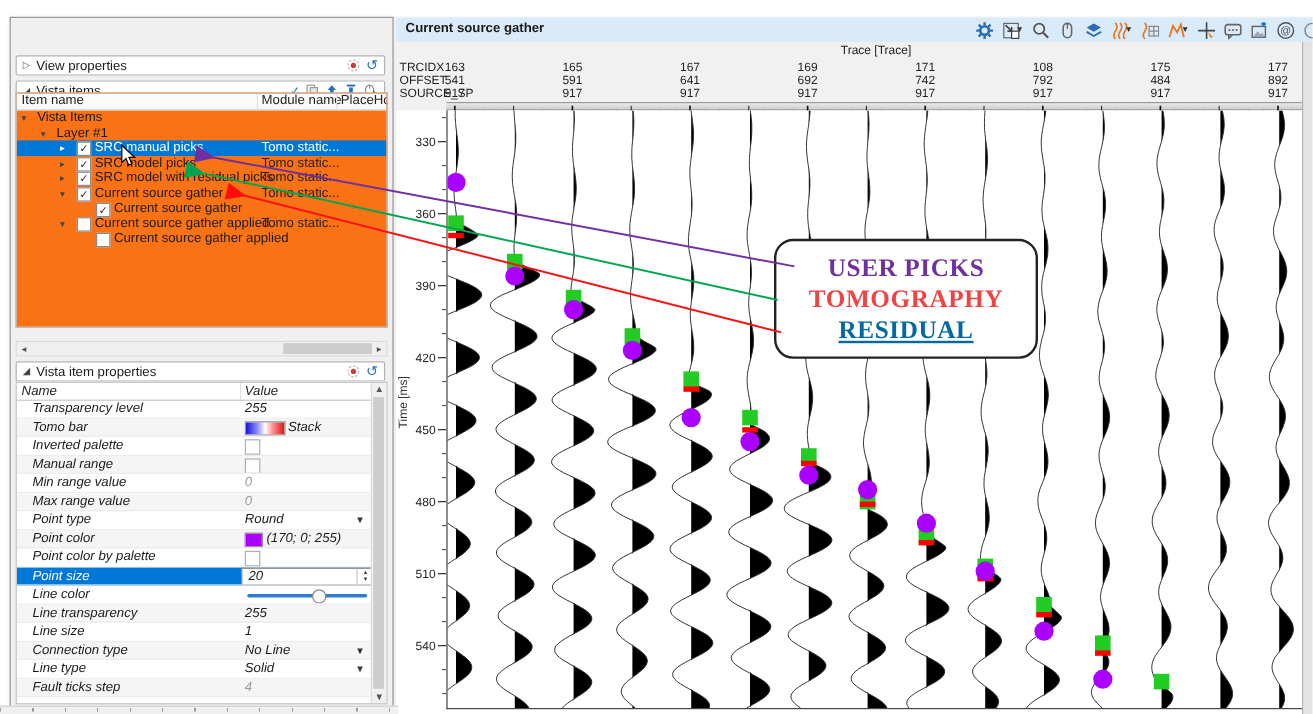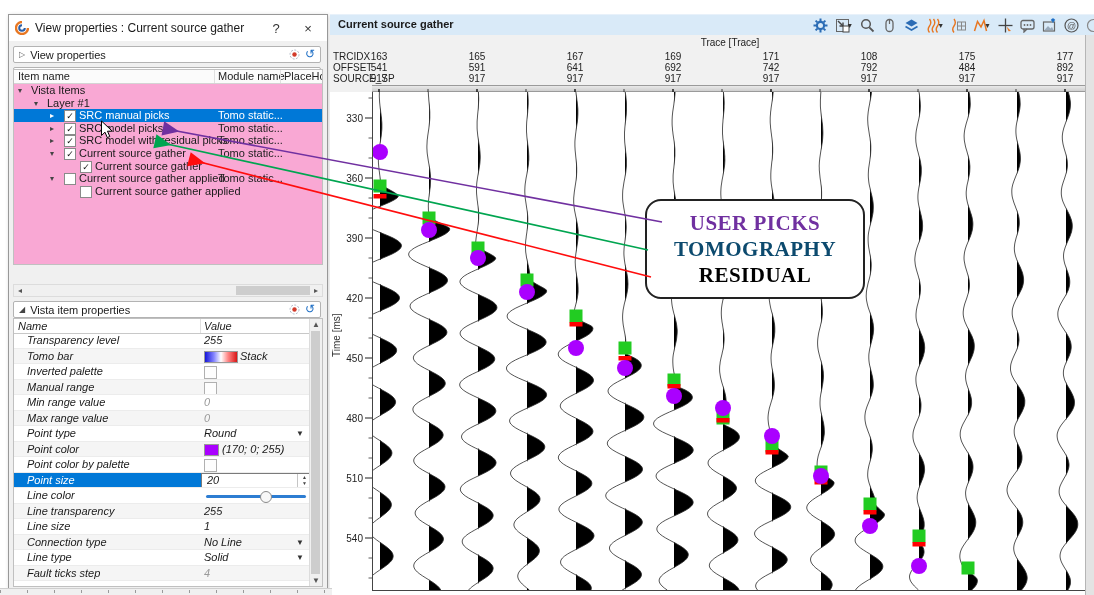--- a/index.html
+++ b/index.html
@@ -12,21 +12,21 @@
   #dlg-title{left:0;top:0;right:0;height:26px;background:#fff;display:flex;align-items:center;
              padding:0 6px;gap:6px;font-size:12px;}
   #dlg-title .t{flex:1;white-space:nowrap;overflow:hidden;}
   .winbtn{width:26px;text-align:center;color:#333;font-size:13px;cursor:default;}
   .sechdr{left:4px;width:308px;height:17px;background:#fff;border:1px solid #b3b3b3;border-radius:2px;
           display:flex;align-items:center;padding:0 5px;gap:5px;box-sizing:border-box;}
   .sechdr .cap{flex:1;white-space:nowrap;}
   .sechdr .hic{display:flex;align-items:center;gap:5px;}
   .blue{color:#1f6fc5;}
   
-  #tree{left:4px;top:54px;width:310px;height:196px;background:#f9a8d4;border:1px solid #c0c0c0;box-sizing:border-box;overflow:hidden;}
+  #tree{left:4px;top:62px;width:310px;height:196px;background:#f97316;border:1px solid #c0c0c0;box-sizing:border-box;overflow:hidden;}
   #tree-head{position:absolute;left:0;top:0;right:0;height:13px;background:#fbfbfb;border-bottom:1px solid #d4d4d4;}
   #tree-head span{position:absolute;top:0;line-height:13px;color:#222;}
   .thsep{position:absolute;top:0;bottom:0;width:1px;background:#e0e0e0;}
   .trow{position:absolute;left:0;right:0;height:13px;line-height:13px;white-space:nowrap;}
   .trow.sel{background:#0078d7;color:#fff;}
   .trow .exp{position:absolute;font-size:8px;color:#444;top:0;}
   .trow.sel .exp{color:#fff;}
   .trow .cb{position:absolute;top:1px;width:10px;height:10px;background:#fff;border:1px solid #8a8a8a;
             font-size:9px;line-height:10px;text-align:center;color:#1a1a1a;}
   .trow .lab{position:absolute;top:0;}
@@ -79,29 +79,20 @@
   #cursor{left:100px;top:120px;z-index:7;pointer-events:none;}
   #bottomstrip{left:0;top:588px;width:332px;height:7px;background:#f0f0f0;border-top:1px solid #cfcfcf;box-sizing:border-box;}
   #bottomstrip div{height:3px;margin-top:1px;background:repeating-linear-gradient(90deg,#9a9a9a 0 1px,transparent 1px 27px);}
 </style>
 </head>
 <body>
 
 <div id="app">
 
   <div id="dialog" class="ab">
-    <div id="dlg-title" class="ab">
-      <svg width="14" height="14" viewBox="0 0 14 14">
-        <path d="M7 1 A6 6 0 1 0 13 7" stroke="#e87722" stroke-width="2.4" fill="none"></path>
-        <path d="M7 4.2 A2.8 2.8 0 1 0 9.8 7" stroke="#2b5fa8" stroke-width="2" fill="none"></path>
-      </svg>
-      <span class="t">View properties : Current source gather</span>
-      <span class="winbtn">?</span>
-      <span class="winbtn">×</span>
-    </div>
 
     <div class="sechdr ab" style="top:31px;">
       <span style="font-size:8px;color:#666;">▷</span>
       <span class="cap">View properties</span>
       <span class="hic">
         <svg width="11" height="11">
             <circle cx="5.5" cy="5.5" r="4.5" fill="none" stroke="#b0b8c8" stroke-dasharray="2 1.4"></circle>
             <circle cx="5.5" cy="5.5" r="2.2" fill="#d23b2b"></circle>
           </svg>
         <span class="blue" style="font-size:12px;line-height:11px;">↺</span>
@@ -597,22 +588,22 @@
         <rect x="539.5" y="437.5" width="13" height="13" fill="#22CC22"></rect>
         <rect x="539.5" y="450" width="13" height="4.5" fill="#FF0000"></rect>
         <circle cx="546" cy="474" r="8" fill="#AA00FF"></circle>
         <rect x="588.5" y="469.5" width="13" height="13" fill="#22CC22"></rect>
       </svg>
     <div id="rightstrip" class="ab"></div>
   </div>
 
   <div id="legend" class="ab">
     <div style="color: rgb(112, 48, 160);">USER PICKS</div>
-    <div style="color: #0c4a6e;">TOMOGRAPHY</div>
-    <div style="color: #000000;">RESIDUAL</div>
+    <div style="color: #ef4444;">TOMOGRAPHY</div>
+    <div style="color: #0369a1; text-decoration: underline;">RESIDUAL</div>
   </div>
 
   <svg id="arrows" class="ab" width="1094" height="595">
     <defs>
       <marker id="ah-p" markerWidth="12" markerHeight="10" refX="9" refY="5" orient="auto">
           <path d="M11 0.5 L0.5 5 L11 9.5 Z" fill="#7030A0"></path>
         </marker>
       <marker id="ah-g" markerWidth="12" markerHeight="10" refX="9" refY="5" orient="auto">
           <path d="M11 0.5 L0.5 5 L11 9.5 Z" fill="#00A550"></path>
         </marker>

